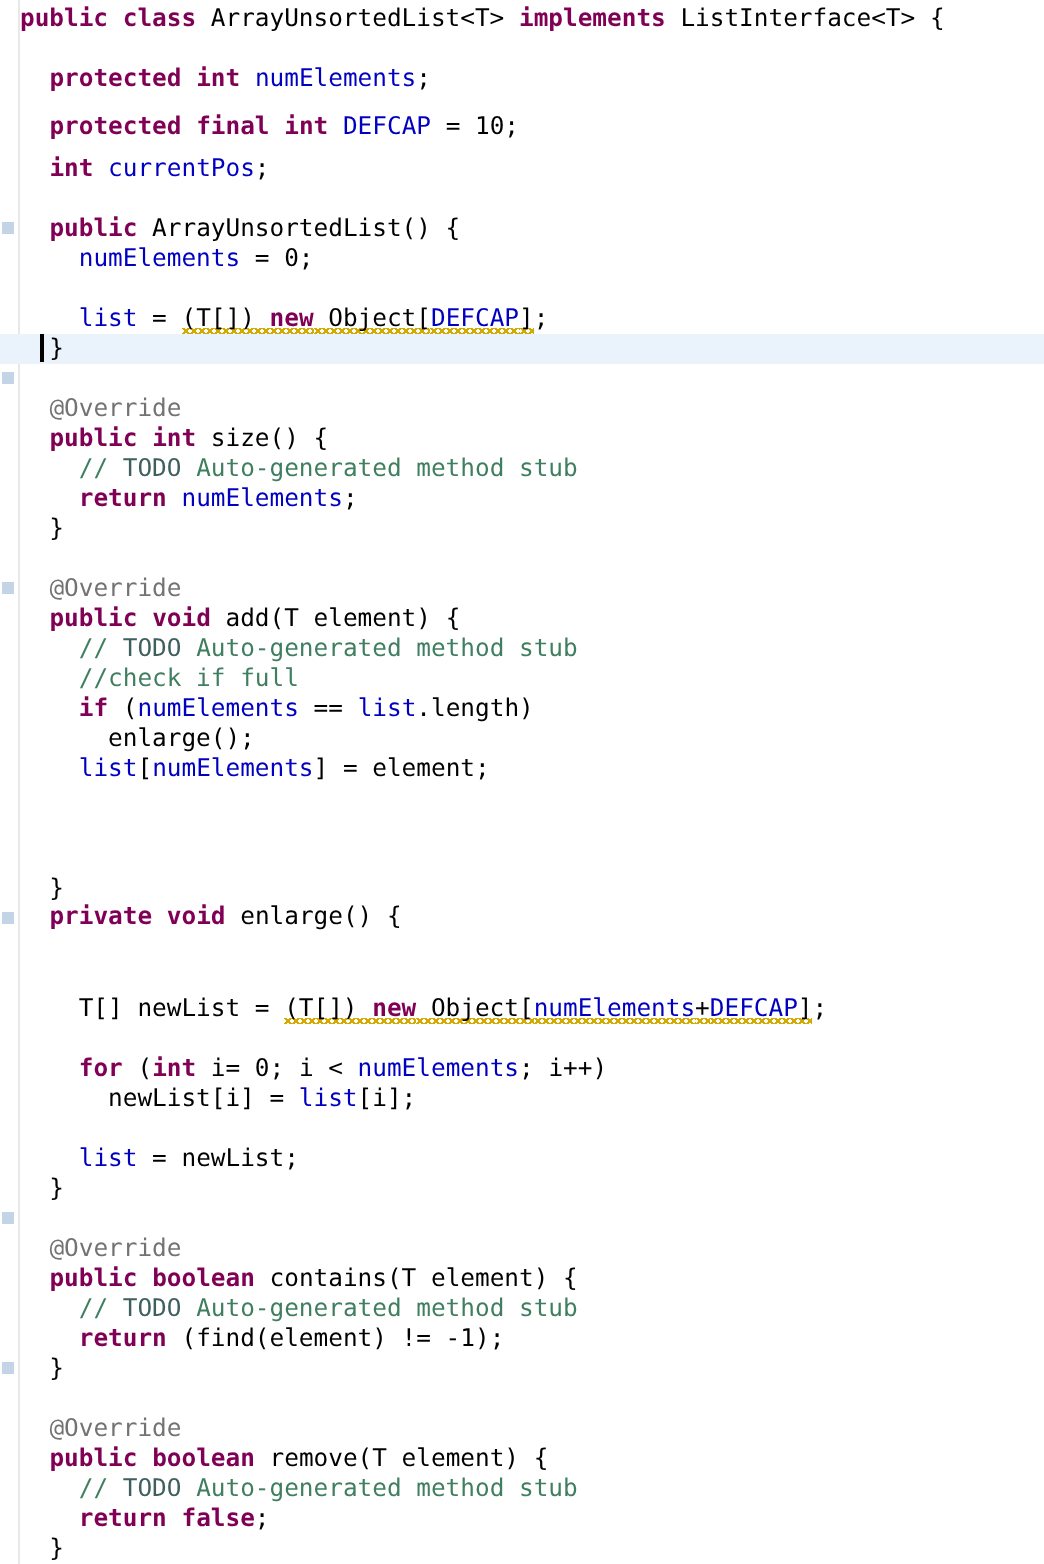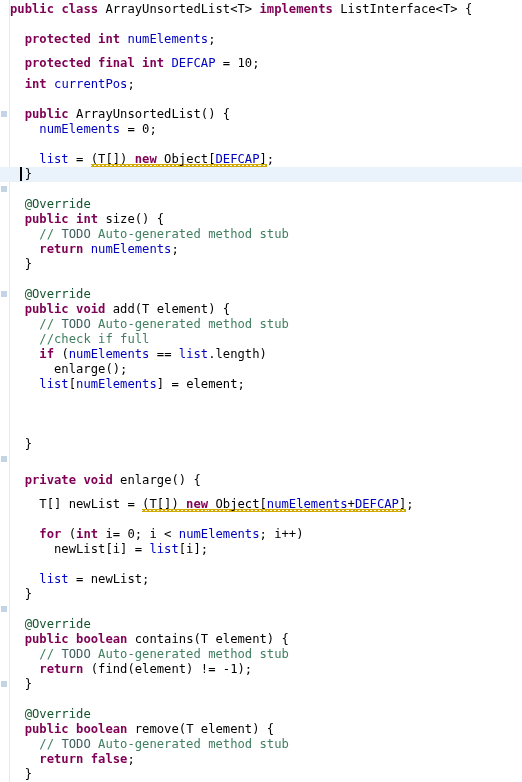--- a/index.html
+++ b/index.html
@@ -57,21 +57,21 @@
     position: absolute;
     width: 2px;
     height: 14px;
     background: #000000;
   }
   
   .kw   { color: #7f0055; font-weight: bold; }
   .fld  { color: #0000c0; }
   .cmt  { color: #3f7f5f; }
   .todo { color: #3f5f5f; font-weight: normal; }
-  .ann  { color: #14532d; }
+  .ann  { color: #737373; }
   .plain{ color: #000000; }
   .warn {
     
     background-repeat: repeat-x;
     background-position: left bottom;
     background-size: 4px 3px;
     background-image:
       linear-gradient(45deg, transparent 40%, #d4aa00 40%, #d4aa00 60%, transparent 60%),
       linear-gradient(-45deg, transparent 40%, #d4aa00 40%, #d4aa00 60%, transparent 60%);
     padding-bottom: 1px;
@@ -112,21 +112,21 @@
       <div class="line" style="top: 302px;"><span class="plain">  </span><span class="kw">public</span><span class="plain"> </span><span class="kw">void</span><span class="plain"> add(T element) {</span></div>
       <div class="line" style="top: 317px;"><span class="plain">    </span><span class="cmt">// </span><span class="todo">TODO</span><span class="cmt"> Auto-generated method stub</span></div>
       <div class="line" style="top: 332px;"><span class="plain">    </span><span class="cmt">//check if full</span></div>
       <div class="line" style="top: 347px;"><span class="plain">    </span><span class="kw">if</span><span class="plain"> (</span><span class="fld">numElements</span><span class="plain"> == </span><span class="fld">list</span><span class="plain">.length)</span></div>
       <div class="line" style="top: 362px;"><span class="plain">      enlarge();</span></div>
       <div class="line" style="top: 377px;"><span class="plain">    </span><span class="fld">list</span><span class="plain">[</span><span class="fld">numElements</span><span class="plain">] = element;</span></div>
       <div class="line" style="top: 407px;"><span class="plain"></span></div>
       <div class="line" style="top: 422px;"><span class="plain"></span></div>
       <div class="line" style="top: 437px;"><span class="plain">  }</span></div>
       <div class="line" style="top: 452px;"><span class="plain"></span></div>
-      <div class="line" style="top: 473px;"><span class="plain">  </span><span class="kw">private</span><span class="plain"> </span><span class="kw">void</span><span class="plain"> enlarge() {</span></div>
+      <div class="line" style="top: 451px;"><span class="plain">  </span><span class="kw">private</span><span class="plain"> </span><span class="kw">void</span><span class="plain"> enlarge() {</span></div>
       <div class="line" style="top: 482px;"><span class="plain"></span></div>
       <div class="line" style="top: 497px;"><span class="plain">    T[] newList = </span><span class="plain warn">(T[]) </span><span class="kw warn">new</span><span class="plain warn"> Object[</span><span class="fld warn">numElements</span><span class="plain warn">+</span><span class="fld warn">DEFCAP</span><span class="plain warn">]</span><span class="plain">;</span></div>
       <div class="line" style="top: 512px;"><span class="plain"></span></div>
       <div class="line" style="top: 527px;"><span class="plain">    </span><span class="kw">for</span><span class="plain"> (</span><span class="kw">int</span><span class="plain"> i= 0; i &lt; </span><span class="fld">numElements</span><span class="plain">; i++)</span></div>
       <div class="line" style="top: 542px;"><span class="plain">      newList[i] = </span><span class="fld">list</span><span class="plain">[i];</span></div>
       <div class="line" style="top: 557px;"><span class="plain"></span></div>
       <div class="line" style="top: 572px;"><span class="plain">    </span><span class="fld">list</span><span class="plain"> = newList;</span></div>
       <div class="line" style="top: 587px;"><span class="plain">  }</span></div>
       <div class="line" style="top: 602px;"><span class="plain"></span></div>
       <div class="line" style="top: 617px;"><span class="plain">  </span><span class="ann">@Override</span></div>

